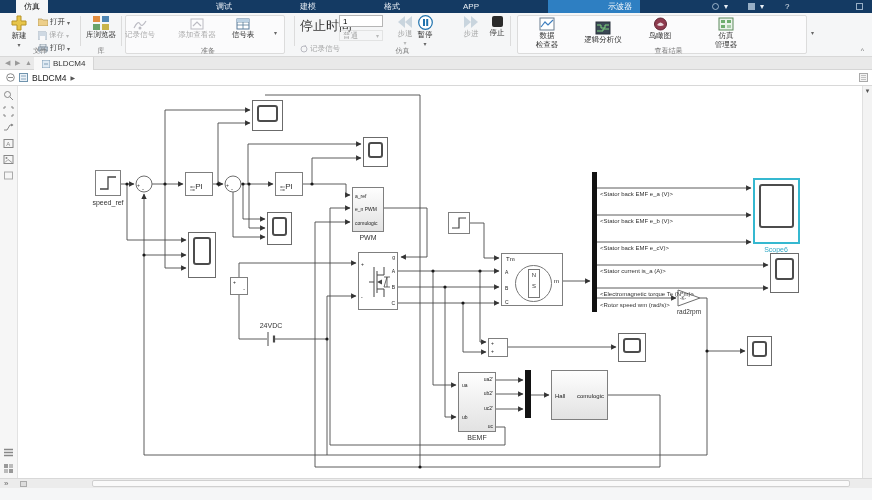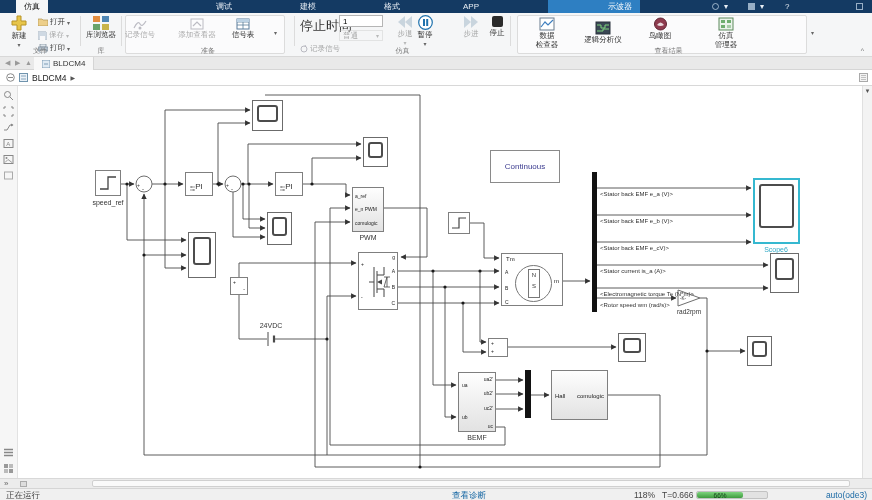--- a/index.html
+++ b/index.html
@@ -516,23 +516,20 @@
         <span class="port" style="left:3px; top:32px">B</span>
         <span class="port" style="left:3px; top:46px">C</span>
         <span class="port" style="right:3px; top:24px; font-size:6px">m</span>
         <div class="circ" style="left:13px; top:11px; width:37px; height:37px"></div>
         <div style="position:absolute; left:26px; top:15px; width:12px; height:29px; border:1px solid #777; background:#fff; text-align:center">
           <div style="font-size:6px; color:#333; line-height:1.9">N</div>
           <div style="font-size:6px; color:#333; line-height:1.9">S</div>
         </div>
       </div>
 
-      <div id="continuous-block" style="left:472px; top:64px; width:70px; height:33px">
-        <span>Continuous</span>
-      </div>
 
       <div class="blabel" style="left:671px; top:222px; font-size:6.5px">rad2rpm</div>
 
       <div class="blk" style="left:470px; top:252px; width:20px; height:19px">
         <span class="port" style="left:2px; top:2px">+</span>
         <span class="port" style="left:2px; bottom:2px">+</span>
       </div>
 
       <div class="blk grad" style="left:440px; top:286px; width:38px; height:60px">
         <span class="port" style="left:3px; top:10px"></span>
@@ -555,26 +552,14 @@
       <div class="sbtn">▼</div>
     </div>
   </div>
 
   <div id="bottombar">
     <span style="position:absolute; left:4px; top:0; font-size:8px; color:#666; line-height:10px">»</span>
     <span style="position:absolute; left:20px; top:2px; width:7px; height:6px; border:1px solid #aaa; background:#ddd"></span>
     <div class="track"></div>
   </div>
 
-  <div id="statusbar">
-    <span class="item" style="left:6px">正在运行</span>
-    <span class="item linkblue" style="left:452px">查看诊断</span>
-    <span class="item" style="left:634px">118%</span>
-    <span class="item" style="left:662px">T=0.666</span>
-    <div id="progress-track">
-      <div id="progress-fill">
-        <span>66%</span>
-      </div>
-    </div>
-    <span class="item linkblue" style="right:5px">auto(ode3)</span>
-  </div>
 
 </div>
 
 </body></html>

